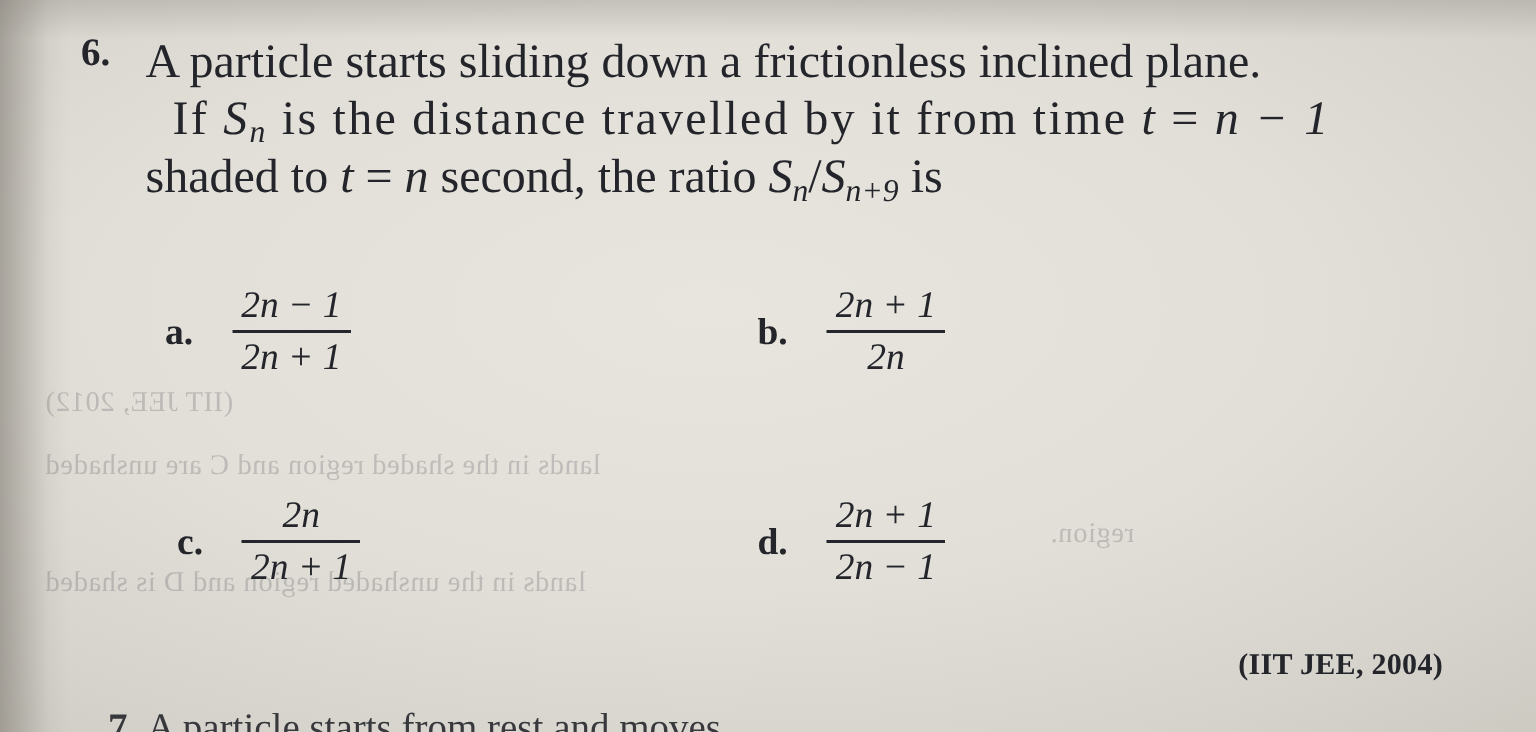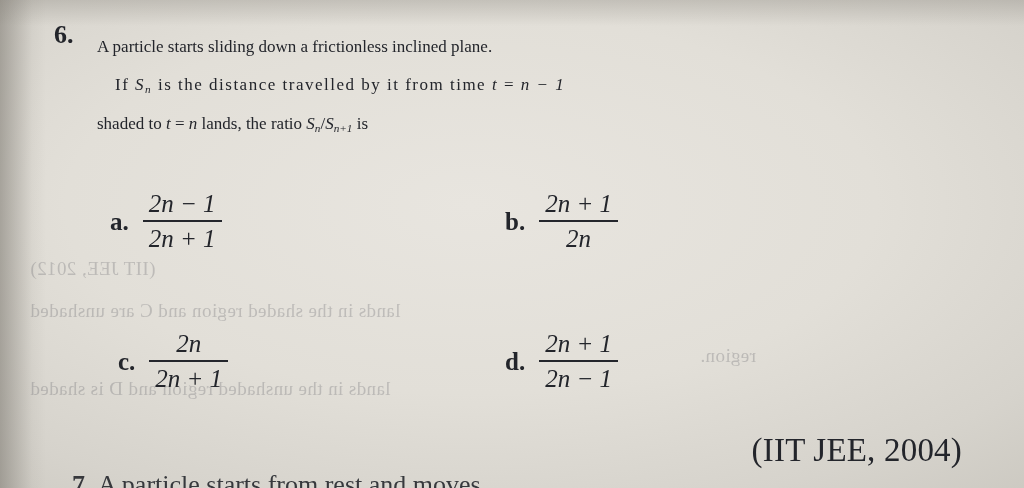--- a/index.html
+++ b/index.html
@@ -65,24 +65,23 @@
   
   .q-number {
     position: absolute;
     left: 54px;
     top: 20px;
     font-weight: bold;
     font-size: 26px;
   }
   .q-line {
     position: absolute;
-    font-size: 17px;
+    font-size: 32px;
     line-height: 1.28;
     white-space: nowrap;
-    margin-top: 16px;
   }
   .l1 { left: 97px; top: 20px; }
   .l2 { left: 115px; top: 58px; }
   .l3 { left: 97px; top: 97px; }
 
   i.v { font-style: italic; }
   .sub {
     font-size: 0.66em;
     vertical-align: -0.28em;
     font-style: italic;
@@ -100,41 +99,42 @@
     font-weight: bold;
     font-style: normal;
     margin-right: 14px;
   }
   .frac {
     display: inline-flex;
     flex-direction: column;
     align-items: center;
     line-height: 1.12;
     font-size: 25px;
+    margin-left: 12px;
   }
   .frac .num { padding: 0 6px 1px 6px; }
   .frac .den { padding: 2px 6px 0 6px; }
   .bar {
     width: 100%;
     height: 2px;
     background: #24262c;
     margin: 1px 0;
   }
 
   #opt-a { left: 110px; top: 190px; }
   #opt-b { left: 505px; top: 190px; }
   #opt-c { left: 118px; top: 330px; }
   #opt-d { left: 505px; top: 330px; }
 
   .source {
     position: absolute;
     right: 62px;
     top: 432px;
-    font-weight: normal;
-    font-size: 33px;
+    font-weight: bold;
+    font-size: 20px;
     letter-spacing: 0.2px;
   }
 
   
   .next-q {
     position: absolute;
     left: 72px;
     top: 470px;
     font-size: 26px;
     font-weight: bold;
@@ -167,22 +167,22 @@
       <i class="v">t</i>
       <span>=</span>
       <i class="v">n − 1</i>
     </div>
 
     <div class="q-line l3">
       <span>shaded to</span>
       <i class="v">t</i>
       <span>=</span>
       <i class="v">n</i>
-      <span>lands, the ratio</span>
-      <i class="v">S</i><span class="sub">n</span><span>/</span><i class="v">S</i><span class="sub">n+1</span>
+      <span>second, the ratio</span>
+      <i class="v">S</i><span class="sub">n</span><span>/</span><i class="v">S</i><span class="sub">n+9</span>
       <span>is</span>
     </div>
 
     <div class="opt" id="opt-a">
       <span class="opt-label">a.</span>
       <span class="frac">
         <i class="v num">2n − 1</i>
         <span class="bar"></span>
         <i class="v den">2n + 1</i>
       </span>

